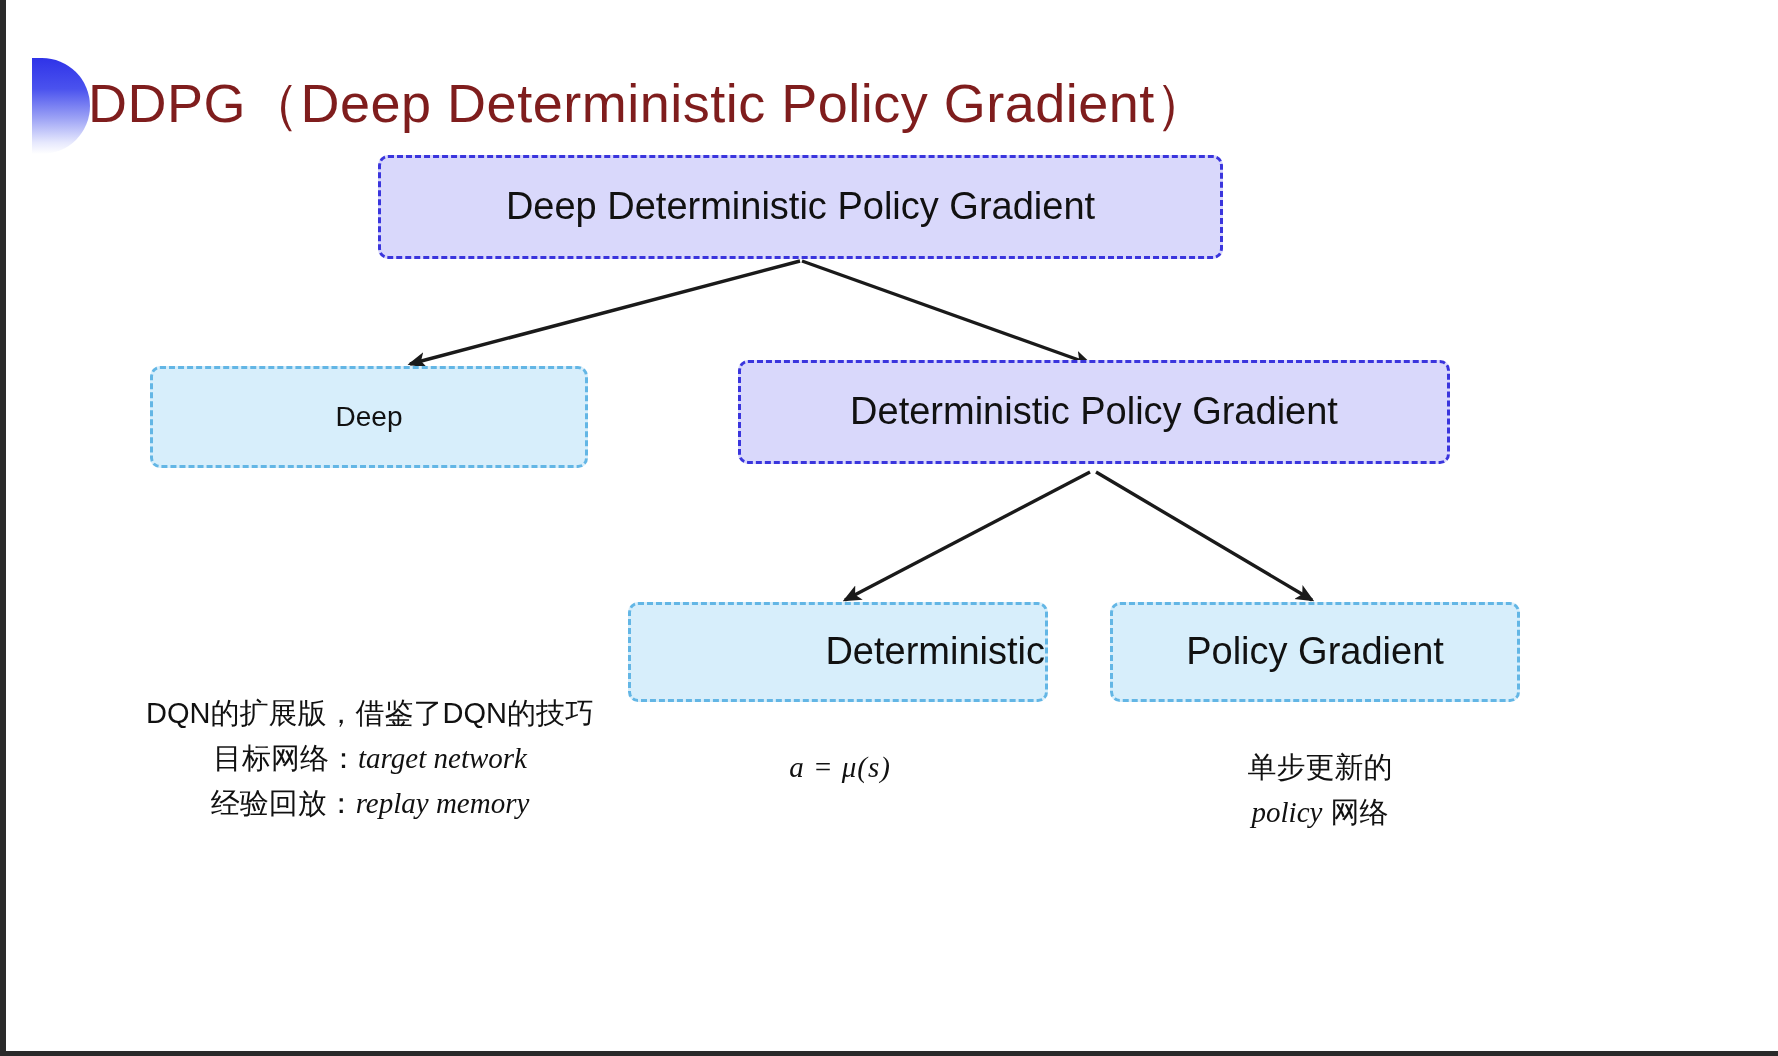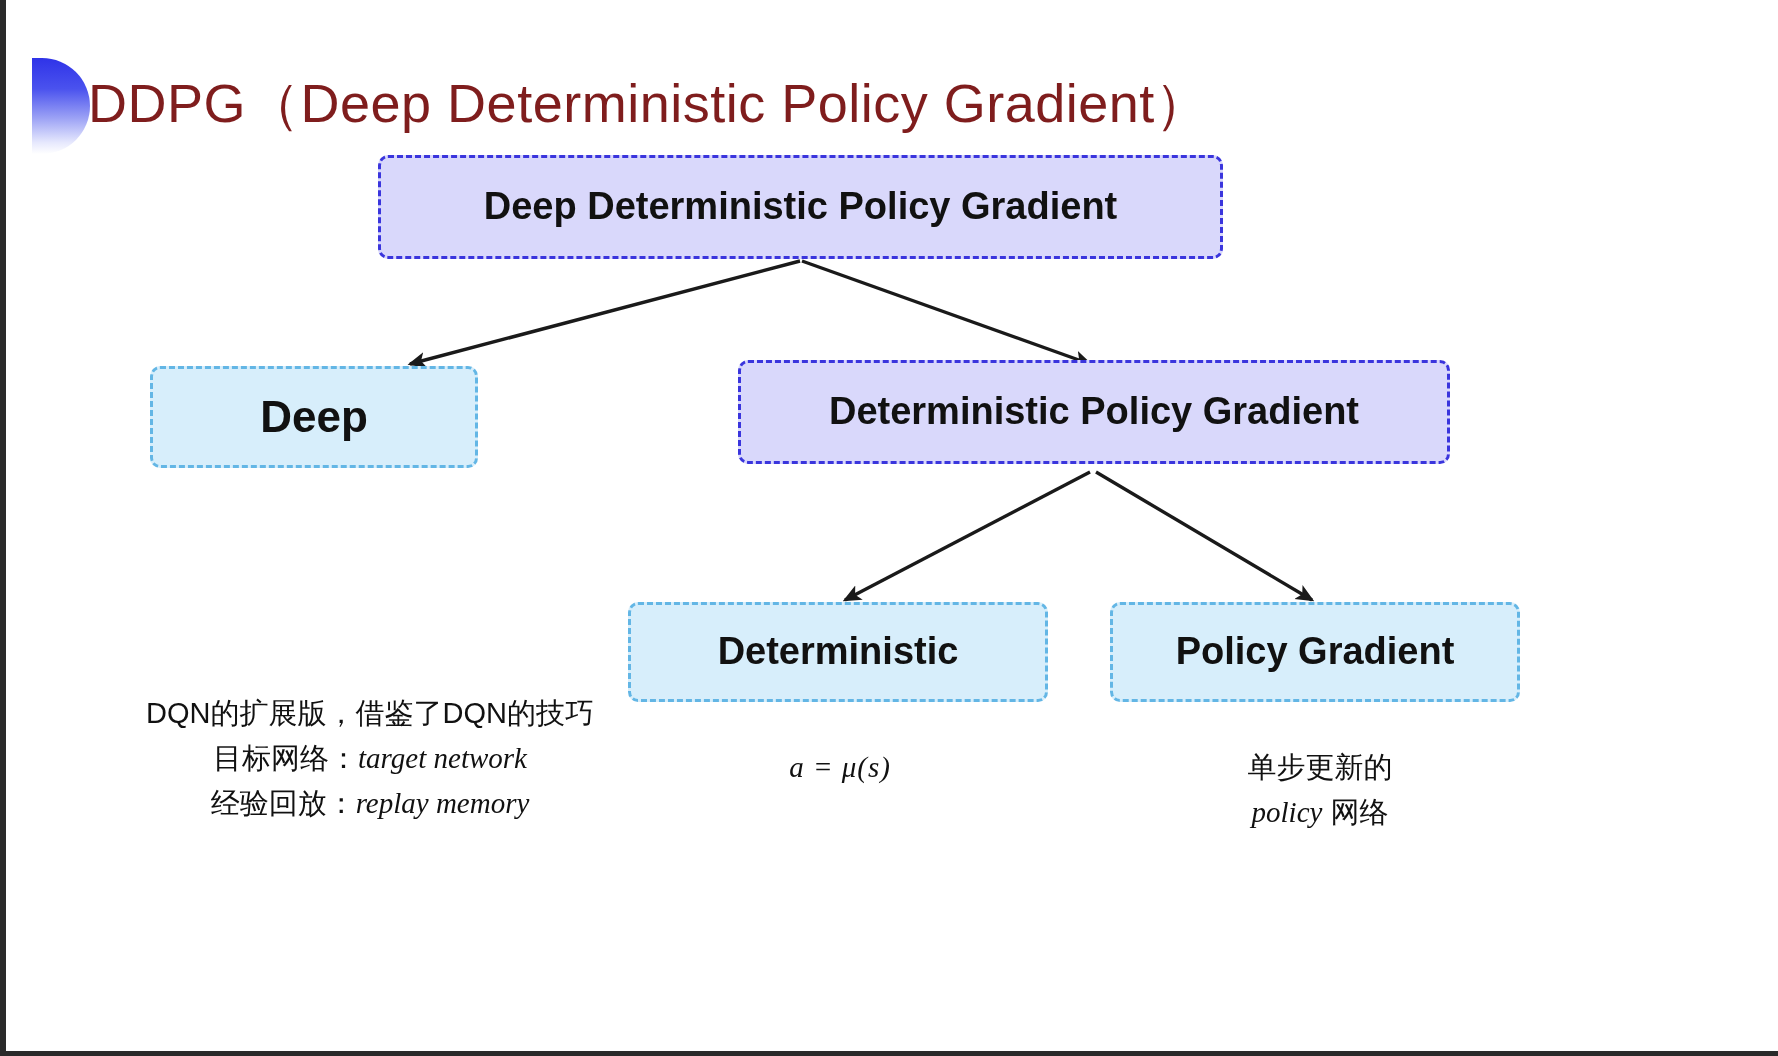--- a/index.html
+++ b/index.html
@@ -56,36 +56,35 @@
   .node {
     position: absolute;
     box-sizing: border-box;
     display: flex;
     align-items: center;
     justify-content: center;
     border-radius: 10px;
     text-align: center;
     color: #111111;
     line-height: 1.15;
-    font-weight: bold;
   }
   .node-purple {
     background: #d9d8fb;
     border: 3px dashed #3a35dd;
   }
   .node-cyan {
     background: #d7eefb;
     border: 3px dashed #63b6e5;
   }
   .node-label { white-space: nowrap; }
 
   #node-root   { left: 378px;  top: 155px; width: 845px;  height: 104px; font-size: 38px; }
-  #node-deep   { left: 150px;  top: 366px; width: 328px;  height: 102px; font-size: 44px; }
+  #node-deep   { left: 150px;  top: 366px; width: 438px;  height: 102px; font-size: 28px; }
   #node-dpg    { left: 738px;  top: 360px; width: 712px;  height: 104px; font-size: 38px; }
-  #node-det    { left: 628px;  top: 602px; width: 420px;  height: 100px; font-size: 38px; }
+  #node-det    { left: 628px;  top: 602px; width: 420px;  height: 100px; font-size: 38px; justify-content: flex-end; }
   #node-pg     { left: 1110px; top: 602px; width: 410px;  height: 100px; font-size: 38px; }
 
   
   #arrows {
     position: absolute;
     left: 0; top: 0;
     width: 1778px; height: 1056px;
     pointer-events: none;
   }
 

